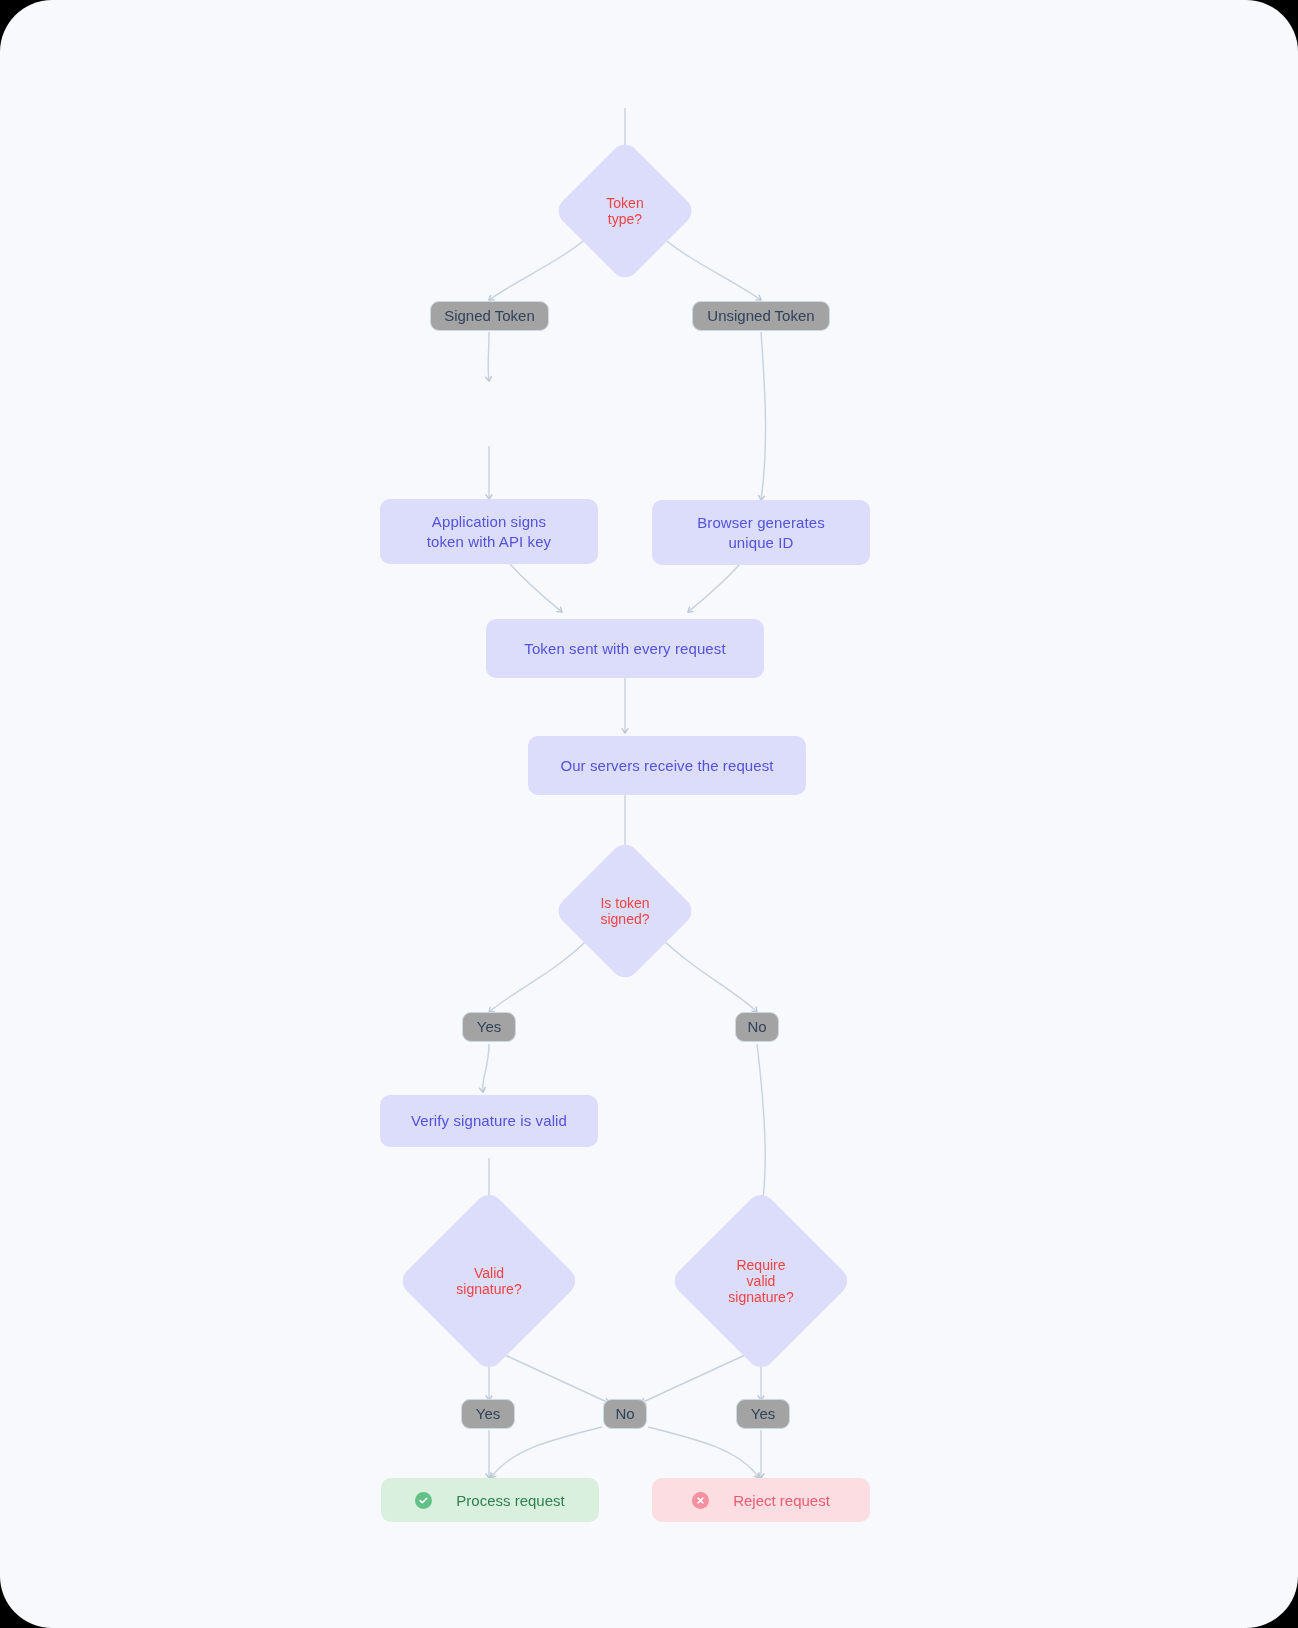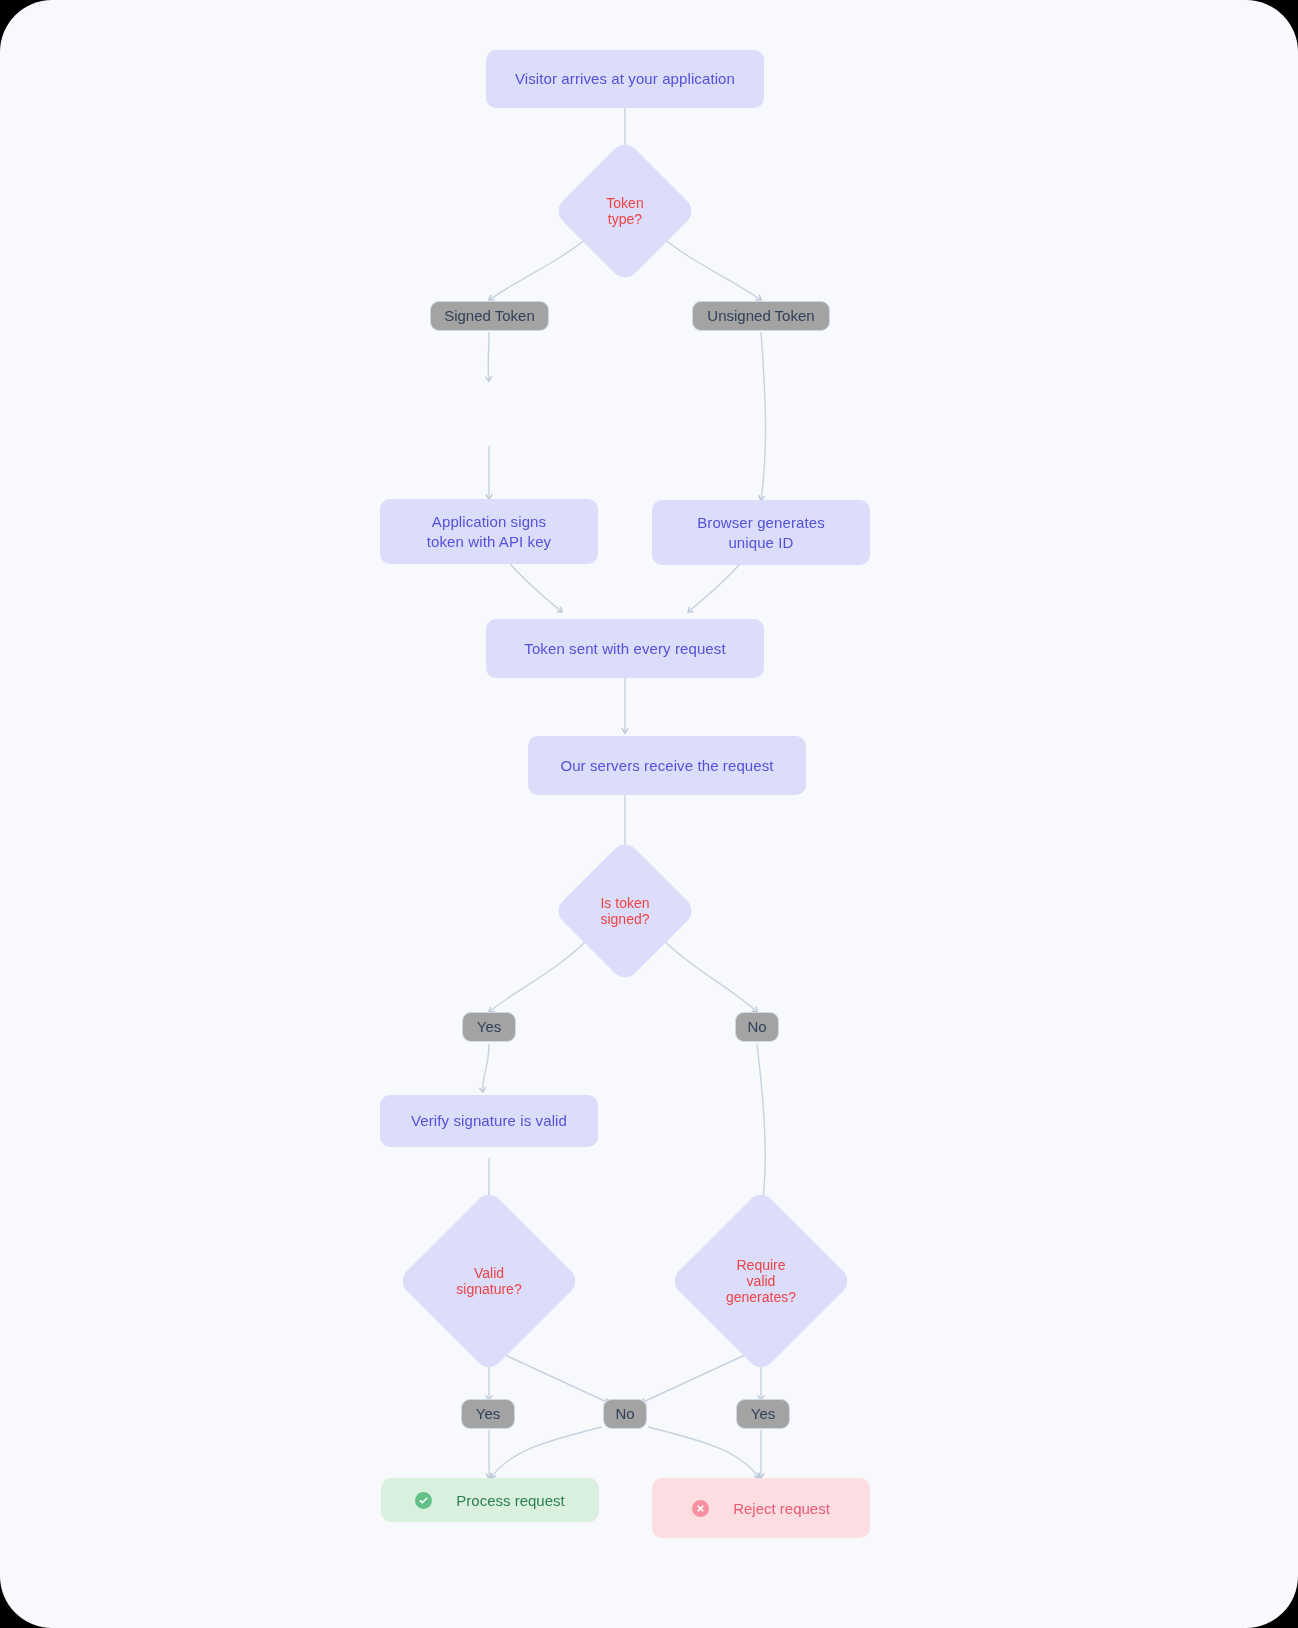--- a/index.html
+++ b/index.html
@@ -164,23 +164,20 @@
         <path d="M761,1345 L761,1400" marker-end=""></path>
 
         <path d="M761,1430 L761,1478"></path>
 
         <path d="M745,1355 L641,1403" marker-end=""></path>
 
         <path d="M602,1427 C550,1440 510,1450 491,1478"></path>
       </g>
     </svg>
 
-    <div class="node pbox" style="left:486px; top:50px; width:278px; height:58px;">
-      <span>Visitor arrives at your application</span>
-    </div>
 
     <div class="diamond-wrap" style="left:574px; top:160px; width:102px; height:102px;">
       <div class="diamond-shape"></div>
       <div class="diamond-label">Token
 type?</div>
     </div>
 
     <div class="node pill" style="left:430px; top:301px; width:119px;">
       <span>Signed Token</span>
     </div>
@@ -229,21 +226,21 @@
     <div class="diamond-wrap" style="left:424px; top:1216px; width:130px; height:130px;">
       <div class="diamond-shape"></div>
       <div class="diamond-label">Valid
 signature?</div>
     </div>
 
     <div class="diamond-wrap" style="left:696px; top:1216px; width:130px; height:130px;">
       <div class="diamond-shape"></div>
       <div class="diamond-label">Require
 valid
-generates?</div>
+signature?</div>
     </div>
 
     <div class="node pill" style="left:461px; top:1399px; width:54px;">
       <span>Yes</span>
     </div>
 
     <div class="node pill" style="left:603px; top:1399px; width:44px;">
       <span>No</span>
     </div>
 
@@ -253,21 +250,21 @@
 
     <div class="node result ok" style="left:381px; top:1478px; width:218px; height:44px;">
       <span class="badge ok">
         <svg width="11" height="11" viewBox="0 0 12 12" aria-hidden="true">
           <path d="M2.3 6.2 L4.7 8.5 L9.6 3.5" fill="none" stroke="#ffffff" stroke-width="1.7" stroke-linecap="round" stroke-linejoin="round"></path>
         </svg>
       </span>
       <span>Process request</span>
     </div>
 
-    <div class="node result bad" style="left:652px; top:1478px; width:218px; height:60px;">
+    <div class="node result bad" style="left:652px; top:1478px; width:218px; height:44px;">
       <span class="badge bad">
         <svg width="11" height="11" viewBox="0 0 12 12" aria-hidden="true">
           <path d="M3.4 3.4 L8.6 8.6 M8.6 3.4 L3.4 8.6" fill="none" stroke="#ffffff" stroke-width="1.7" stroke-linecap="round"></path>
         </svg>
       </span>
       <span>Reject request</span>
     </div>
 
   </div>
 </div>

